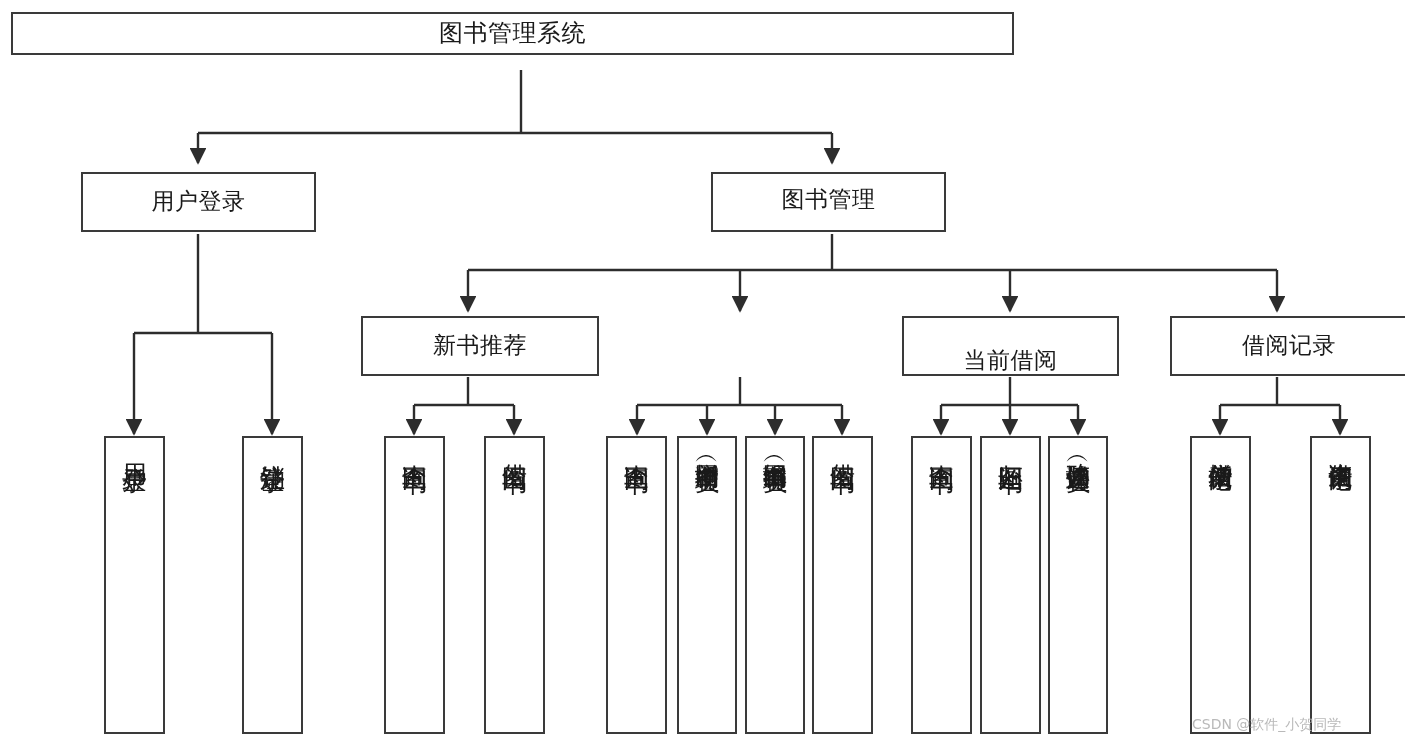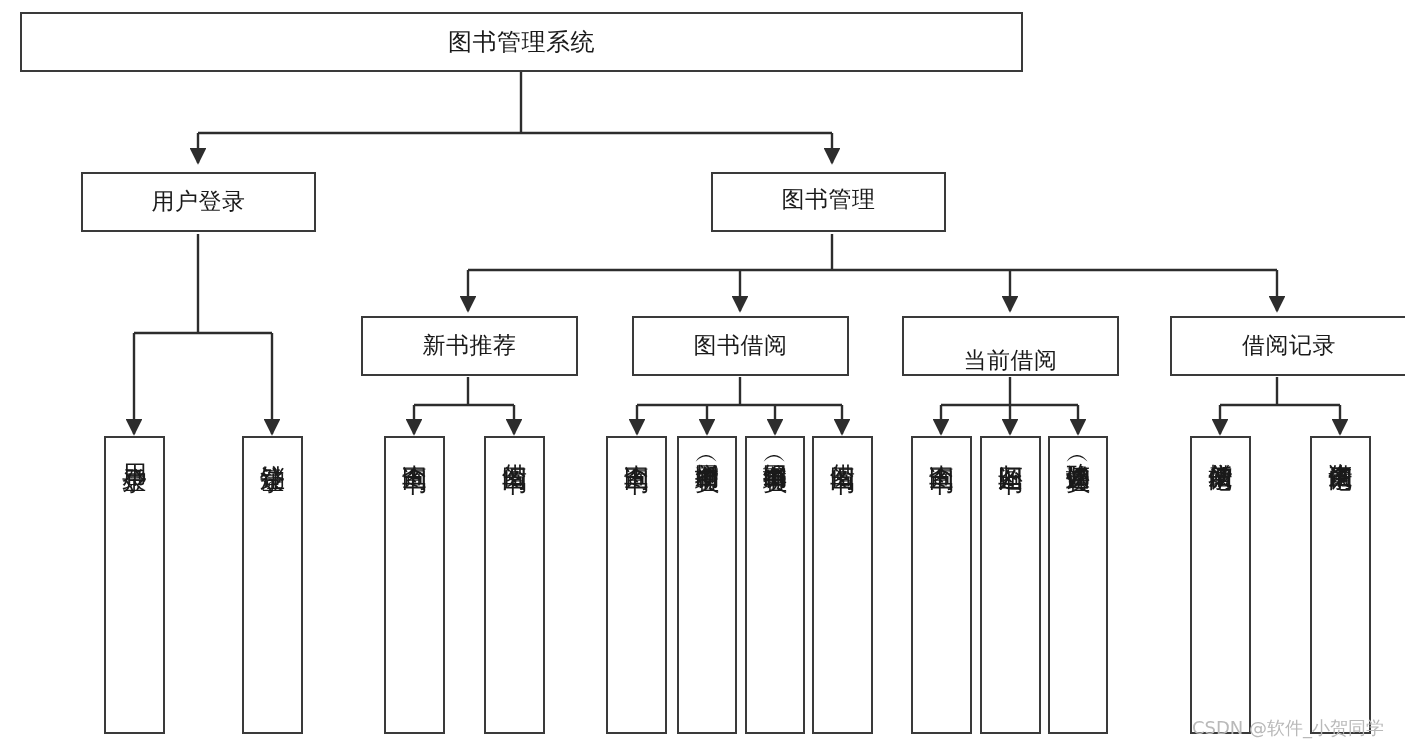--- a/index.html
+++ b/index.html
@@ -68,21 +68,21 @@
     white-space: nowrap;
   }
   .node.vert.tall .node-label {
     font-size: 24px;
     letter-spacing: 1px;
   }
   .watermark {
     position: absolute;
     left: 1192px;
     top: 716px;
-    font-size: 18px;
+    font-size: 14px;
     color: #b9b9b9;
     white-space: nowrap;
     z-index: 5;
     font-family: "DejaVu Sans", "Liberation Sans", sans-serif;
   }
 </style>
 </head>
 <body>
 
 <div id="canvas">
@@ -130,36 +130,33 @@
       <path d="M 1010 405 L 1010 434" marker-end="url(#arrow)"></path>
       <path d="M 1078 405 L 1078 434" marker-end="url(#arrow)"></path>
 
       <path d="M 1277 377 L 1277 405"></path>
       <path d="M 1220 405 L 1340 405"></path>
       <path d="M 1220 405 L 1220 434" marker-end="url(#arrow)"></path>
       <path d="M 1340 405 L 1340 434" marker-end="url(#arrow)"></path>
     </g>
   </svg>
 
-  <div class="node horiz root" style="left:20px; top:12px; width:1003px; height:60px;">
+  <div class="node horiz root" style="left:11px; top:12px; width:1003px; height:43px;">
     <span class="node-label">图书管理系统</span>
   </div>
 
   <div class="node horiz" style="left:81px; top:172px; width:235px; height:60px;">
     <span class="node-label">用户登录</span>
   </div>
   <div class="node horiz" style="left:711px; top:172px; width:235px; height:60px;font-family:Liberation Mono, monospace;">
     <span class="node-label">图书管理</span>
   </div>
 
-  <div class="node horiz" style="left:361px; top:316px; width:217px; height:60px;">
+  <div class="node horiz" style="left:361px; top:316px; width:238px; height:60px;">
     <span class="node-label">新书推荐</span>
-  </div>
-  <div class="node horiz" style="left:632px; top:316px; width:217px; height:60px;">
-    <span class="node-label">图书借阅</span>
   </div>
   <div class="node horiz" style="left:902px; top:316px; width:217px; height:60px;align-items:flex-end;">
     <span class="node-label">当前借阅</span>
   </div>
   <div class="node horiz" style="left:1170px; top:316px; width:238px; height:60px;">
     <span class="node-label">借阅记录</span>
   </div>
 
   <div class="node vert" style="left:104px; top:436px; width:61px; height:298px;">
     <span class="node-label">用户登录</span>

